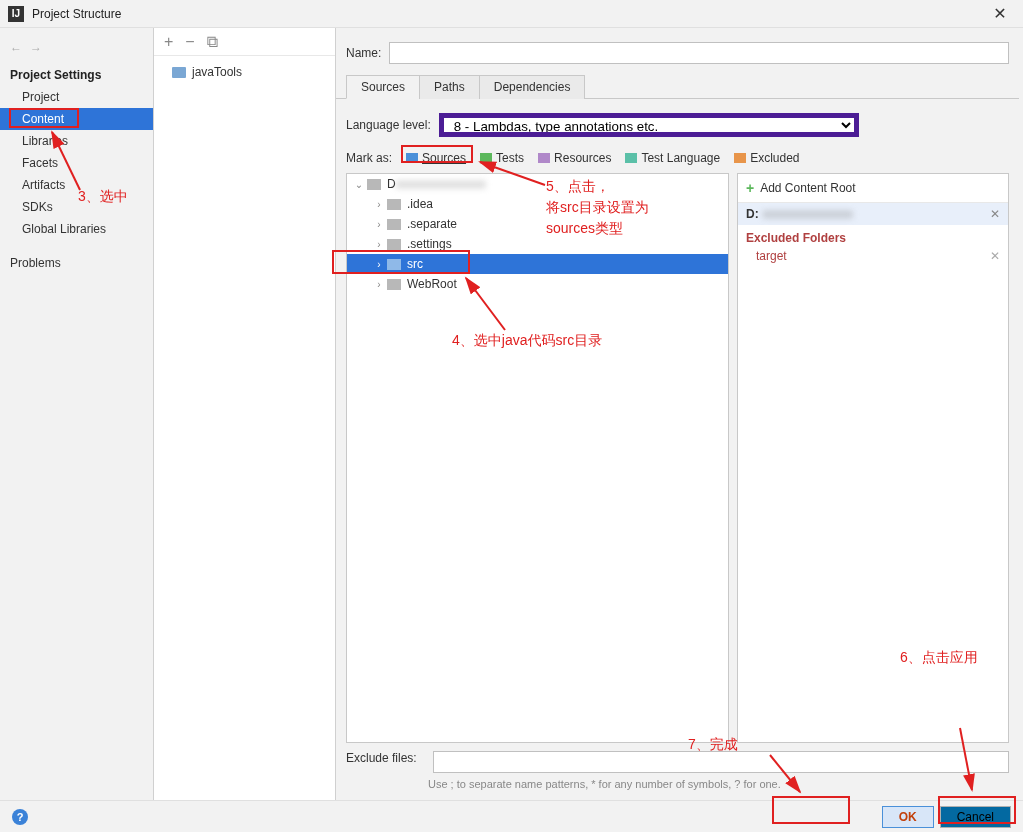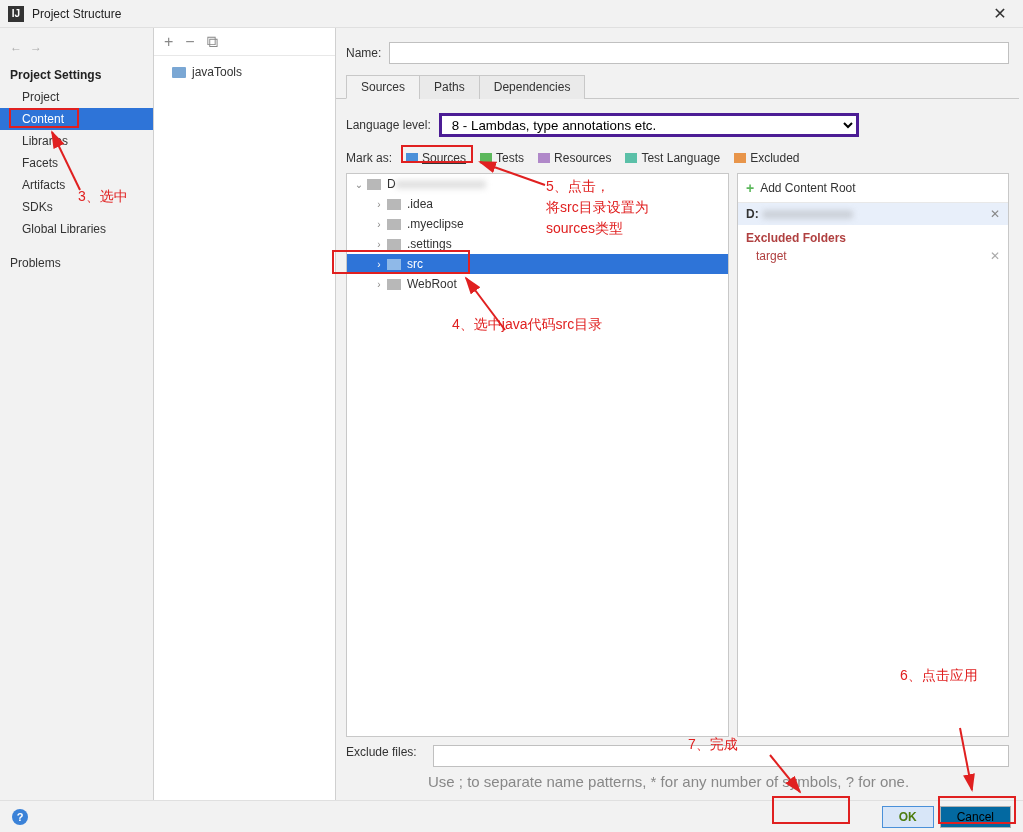--- a/index.html
+++ b/index.html
@@ -27,21 +27,21 @@
 .content { flex: 1; background: #f2f2f2; display: flex; flex-direction: column; padding: 10px 4px 0 0; }
 .name-row { display: flex; align-items: center; gap: 8px; padding: 4px 10px 10px; }
 .name-row label { color: #333; }
 .name-row input { flex: 1; height: 22px; border: 1px solid #c0c0c0; padding: 0 6px; background: #fff; }
 
 .tabs { display: flex; border-bottom: 1px solid #c8c8c8; padding-left: 10px; gap: 0; }
 .tab { padding: 4px 14px; border: 1px solid #c8c8c8; border-bottom: none; background: #eaeaea; margin-right: -1px; cursor: pointer; position: relative; top: 1px; }
 .tab.active { background: #f2f2f2; border-bottom: 1px solid #f2f2f2; }
 
 .lang-row { display: flex; align-items: center; gap: 8px; padding: 14px 10px 8px; }
-.lang-row select { flex: 1; height: 24px; border: 3px solid #4c1d95; background: #fff; padding: 0 6px; max-width: 420px; }
+.lang-row select { flex: 1; height: 24px; border: 5px solid #4c1d95; background: #fff; padding: 0 6px; max-width: 420px; }
 
 .mark-row { display: flex; align-items: center; gap: 14px; padding: 6px 10px 8px; }
 .mark-row .label { color: #333; }
 .mark-btn { display: flex; align-items: center; gap: 4px; cursor: pointer; font-size: 12px; }
 .mark-btn .sw { width: 12px; height: 10px; display: inline-block; }
 .sw.blue { background: #4a90d9; }
 .sw.green { background: #5cb85c; }
 .sw.purple { background: #b088c9; }
 .sw.teal { background: #5bc0a8; }
 .sw.orange { background: #e8954a; }
@@ -64,27 +64,27 @@
 .right-panel .d-row { background: #e8effa; padding: 4px 8px; display: flex; align-items: center; }
 .right-panel .d-row .d-label { font-weight: bold; }
 .right-panel .d-row .d-blur { flex: 1; filter: blur(3px); color:#888; margin-left:4px; }
 .right-panel .d-row .x { color: #888; cursor: pointer; }
 .right-panel .excl-head { color: #b04040; font-weight: bold; padding: 6px 8px 2px; }
 .right-panel .excl-item { color: #b04040; padding: 2px 8px 2px 18px; display: flex; }
 .right-panel .excl-item .x2 { margin-left: auto; color: #aaa; cursor: pointer; }
 
 .exclude-row { padding: 8px 10px 2px; display: flex; align-items: flex-start; gap: 16px; }
 .exclude-row input { flex: 1; height: 22px; border: 1px solid #c0c0c0; padding: 0 6px; }
-.hint { color: #888; padding: 2px 10px 8px 92px; font-size: 15px; line-height: 1.4; }
+.hint { color: #888; padding: 2px 10px 8px 92px; font-size: 11px; line-height: 1.4; }
 
 .footer { height: 32px; display: flex; align-items: center; padding: 0 12px; background: #f2f2f2; border-top: 1px solid #e0e0e0; }
 .footer .help-icon { width: 16px; height: 16px; border-radius: 50%; background: #3b82d8; color: #fff; display: flex; align-items: center; justify-content: center; font-size: 11px; font-weight: bold; }
 .footer .btns { margin-left: auto; display: flex; gap: 6px; }
 .footer button { height: 22px; padding: 0 16px; border: 1px solid #b0b0b0; background: #0369a1; cursor: pointer; font-size: 12px; }
-.footer button.primary { background: #d8e6f8; border-color: #4a90d9; color: #4d7c0f; font-weight: bold; margin-left: 17px; }
+.footer button.primary { background: #d8e6f8; border-color: #4a90d9; color: #c2410c; font-weight: bold; margin-left: 17px; }
 
 
 .redbox { position: absolute; border: 2px solid #e02020; pointer-events: none; }
 .red-text { position: absolute; color: #e02020; font-size: 14px; pointer-events: none; white-space: nowrap; }
 .arrow-svg { position: absolute; pointer-events: none; }
 </style>
 </head>
 <body>
 
 <div class="titlebar">
@@ -174,21 +174,21 @@
           <span class="blur1">xxxxxxxxxxxxxxx</span>
         </div>
         <div class="tree-item" style="padding-left:26px">
             <span class="arrow">›</span>
             <span class="ficon"></span>
             <span>.idea</span>
           </div>
         <div class="tree-item" style="padding-left:26px">
             <span class="arrow">›</span>
             <span class="ficon"></span>
-            <span>.myeclipse</span>
+            <span>.separate</span>
           </div>
         <div class="tree-item" style="padding-left:26px">
             <span class="arrow">›</span>
             <span class="ficon"></span>
             <span>.settings</span>
           </div>
         <div class="tree-item selected" style="padding-left:26px">
             <span class="arrow">›</span>
             <span class="ficon blue"></span>
             <span>src</span>
@@ -236,22 +236,22 @@
 <div class="redbox" style="left:9px; top:108px; width:70px; height:20px"></div>
 <div class="redbox" style="left:401px; top:145px; width:72px; height:18px"></div>
 <div class="redbox" style="left:332px; top:250px; width:138px; height:24px"></div>
 <div class="redbox" style="left:772px; top:796px; width:78px; height:28px"></div>
 <div class="redbox" style="left:938px; top:796px; width:78px; height:28px"></div>
 
 <div class="red-text" style="left:78px; top:188px">3、选中</div>
 <div class="red-text" style="left:546px; top:176px; line-height:1.5; white-space:pre">5、点击，
 将src目录设置为
 sources类型</div>
-<div class="red-text" style="left:452px; top:316px">4、选中java代码src目录</div>
-<div class="red-text" style="left:900px; top:666px; width:80px; white-space:normal; line-height:1.4">6、点击应用</div>
+<div class="red-text" style="left:452px; top:332px">4、选中java代码src目录</div>
+<div class="red-text" style="left:900px; top:648px; width:80px; white-space:normal; line-height:1.4">6、点击应用</div>
 <div class="red-text" style="left:688px; top:736px">7、完成</div>
 
 <svg class="arrow-svg" style="left:0; top:0; width:1023px; height:832px">
   <defs>
     <marker id="ah" markerWidth="10" markerHeight="10" refX="8" refY="3" orient="auto">
       <path d="M0,0 L0,6 L9,3 z" fill="#e02020"></path>
     </marker>
   </defs>
   <line x1="80" y1="190" x2="52" y2="132" stroke="#e02020" stroke-width="2" marker-end="url(#ah)"></line>
   <line x1="545" y1="185" x2="480" y2="162" stroke="#e02020" stroke-width="2" marker-end="url(#ah)"></line>

